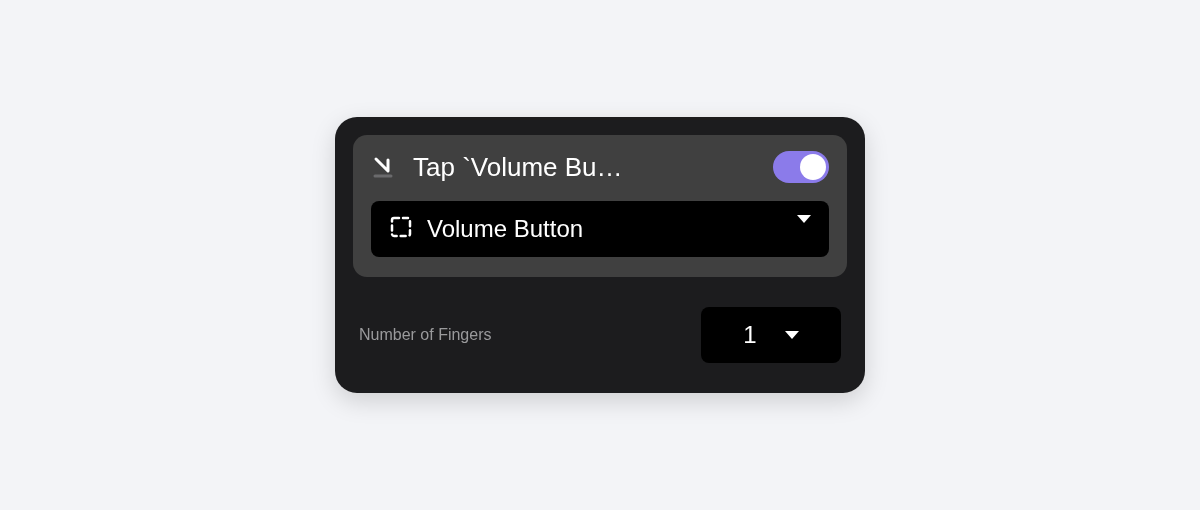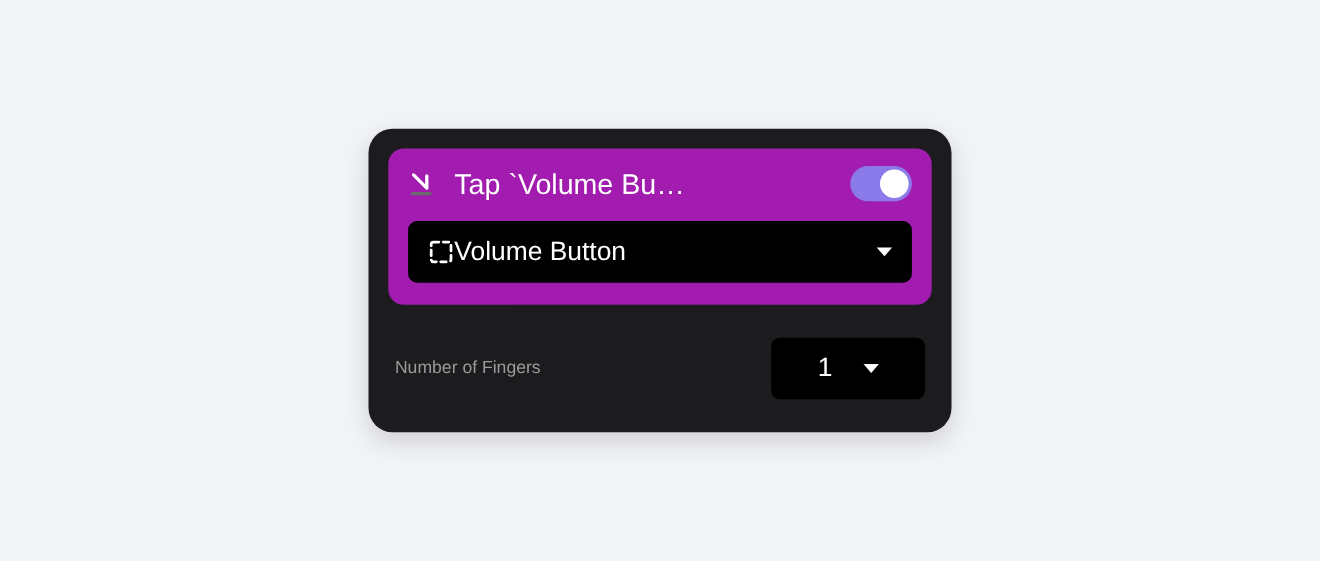--- a/index.html
+++ b/index.html
@@ -20,21 +20,21 @@
     
     .card {
       width: 530px;
       background: #1c1c1e;
       border-radius: 22px;
       padding: 18px;
       box-shadow: 0 8px 24px rgba(0,0,0,0.15);
     }
     
     .header-section {
-      background: #a21caf;
+      background: #404040;
       border-radius: 14px;
       padding: 16px 18px 20px 18px;
     }
     
     .header-row {
       display: flex;
       align-items: center;
       gap: 14px;
       margin-bottom: 18px;
     }
@@ -76,21 +76,22 @@
       position: absolute;
       right: 3px;
       top: 3px;
     }
     
     .element-selector {
       background: #000000;
       border-radius: 8px;
       padding: 14px 18px;
       display: flex;
-      align-items: center;
+      align-items: flex-start;
+      gap: 14px;
       cursor: pointer;
     }
     
     .dashed-box {
       width: 24px;
       height: 24px;
       flex-shrink: 0;
     }
     
     .element-label {

